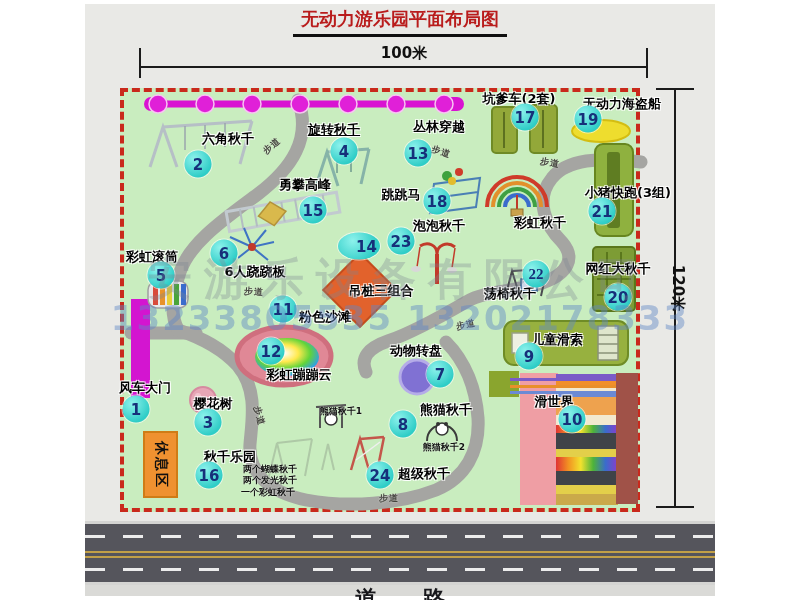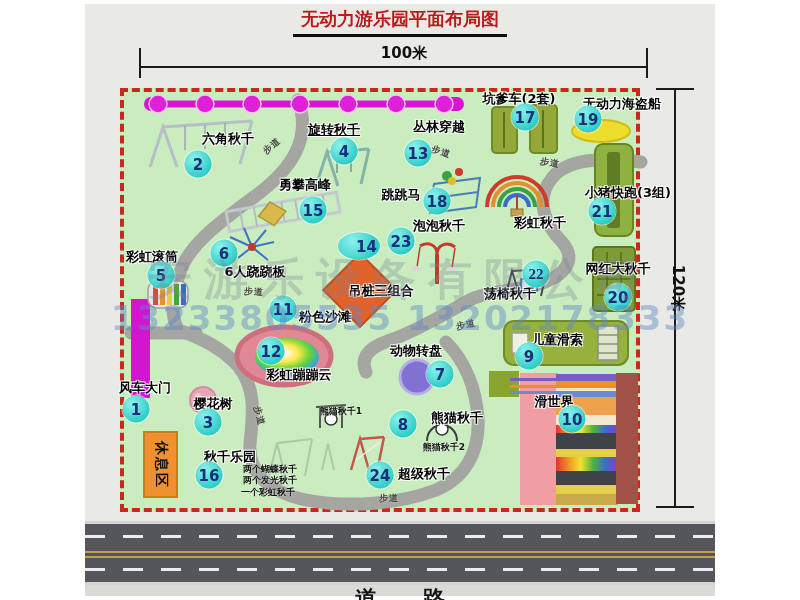--- a/index.html
+++ b/index.html
@@ -291,21 +291,21 @@
       <div class="fac-label" style="left: 213px; top: 404px;">樱花树</div>
       <div class="badge" style="left: 208px; top: 422px;">3</div>
       <div class="fac-label" style="left: 334px; top: 130px; text-decoration: underline;">旋转秋千</div>
       <div class="badge" style="left: 344px; top: 151px;">4</div>
       <div class="fac-label" style="left: 152px; top: 257px;">彩虹滚筒</div>
       <div class="badge" style="left: 161px; top: 275px;">5</div>
       <div class="fac-label" style="left: 255px; top: 272px;">6人跷跷板</div>
       <div class="badge" style="left: 224px; top: 253px;">6</div>
       <div class="fac-label" style="left: 416px; top: 351px;">动物转盘</div>
       <div class="badge" style="left: 440px; top: 374px;">7</div>
-      <div class="fac-label" style="left: 457px; top: 410px; margin-top: 8px;">熊猫秋千</div>
+      <div class="fac-label" style="left: 446px; top: 410px;">熊猫秋千</div>
       <div class="badge" style="left: 403px; top: 424px;">8</div>
       <div class="sub-label" style="left: 341px; top: 411px;">熊猫秋千1</div>
       <div class="sub-label" style="left: 444px; top: 447px; text-align: right;">熊猫秋千2</div>
       <div class="fac-label" style="left: 557px; top: 340px;">儿童滑索</div>
       <div class="badge" style="left: 529px; top: 356px;">9</div>
       <div class="fac-label" style="left: 554px; top: 402px;">滑世界</div>
       <div class="badge" style="left: 572px; top: 419px;">10</div>
       <div class="fac-label" style="left: 325px; top: 317px;">粉色沙滩</div>
       <div class="badge" style="left: 283px; top: 309px;">11</div>
       <div class="fac-label" style="left: 299px; top: 375px;">彩虹蹦蹦云</div>

